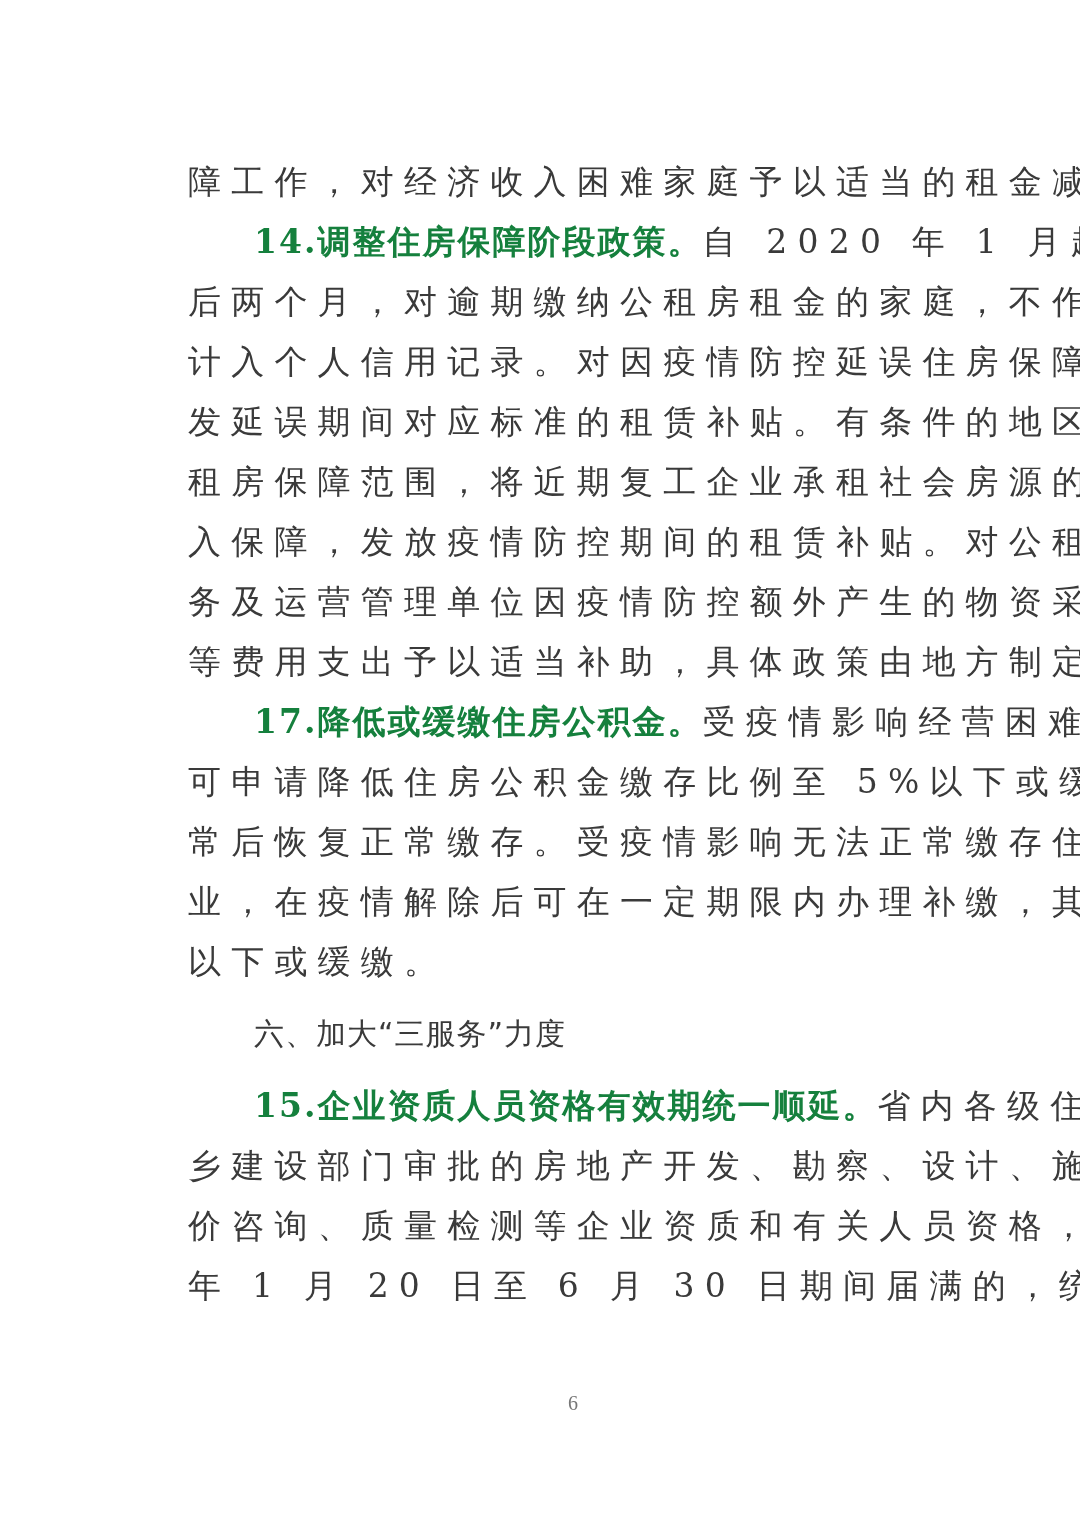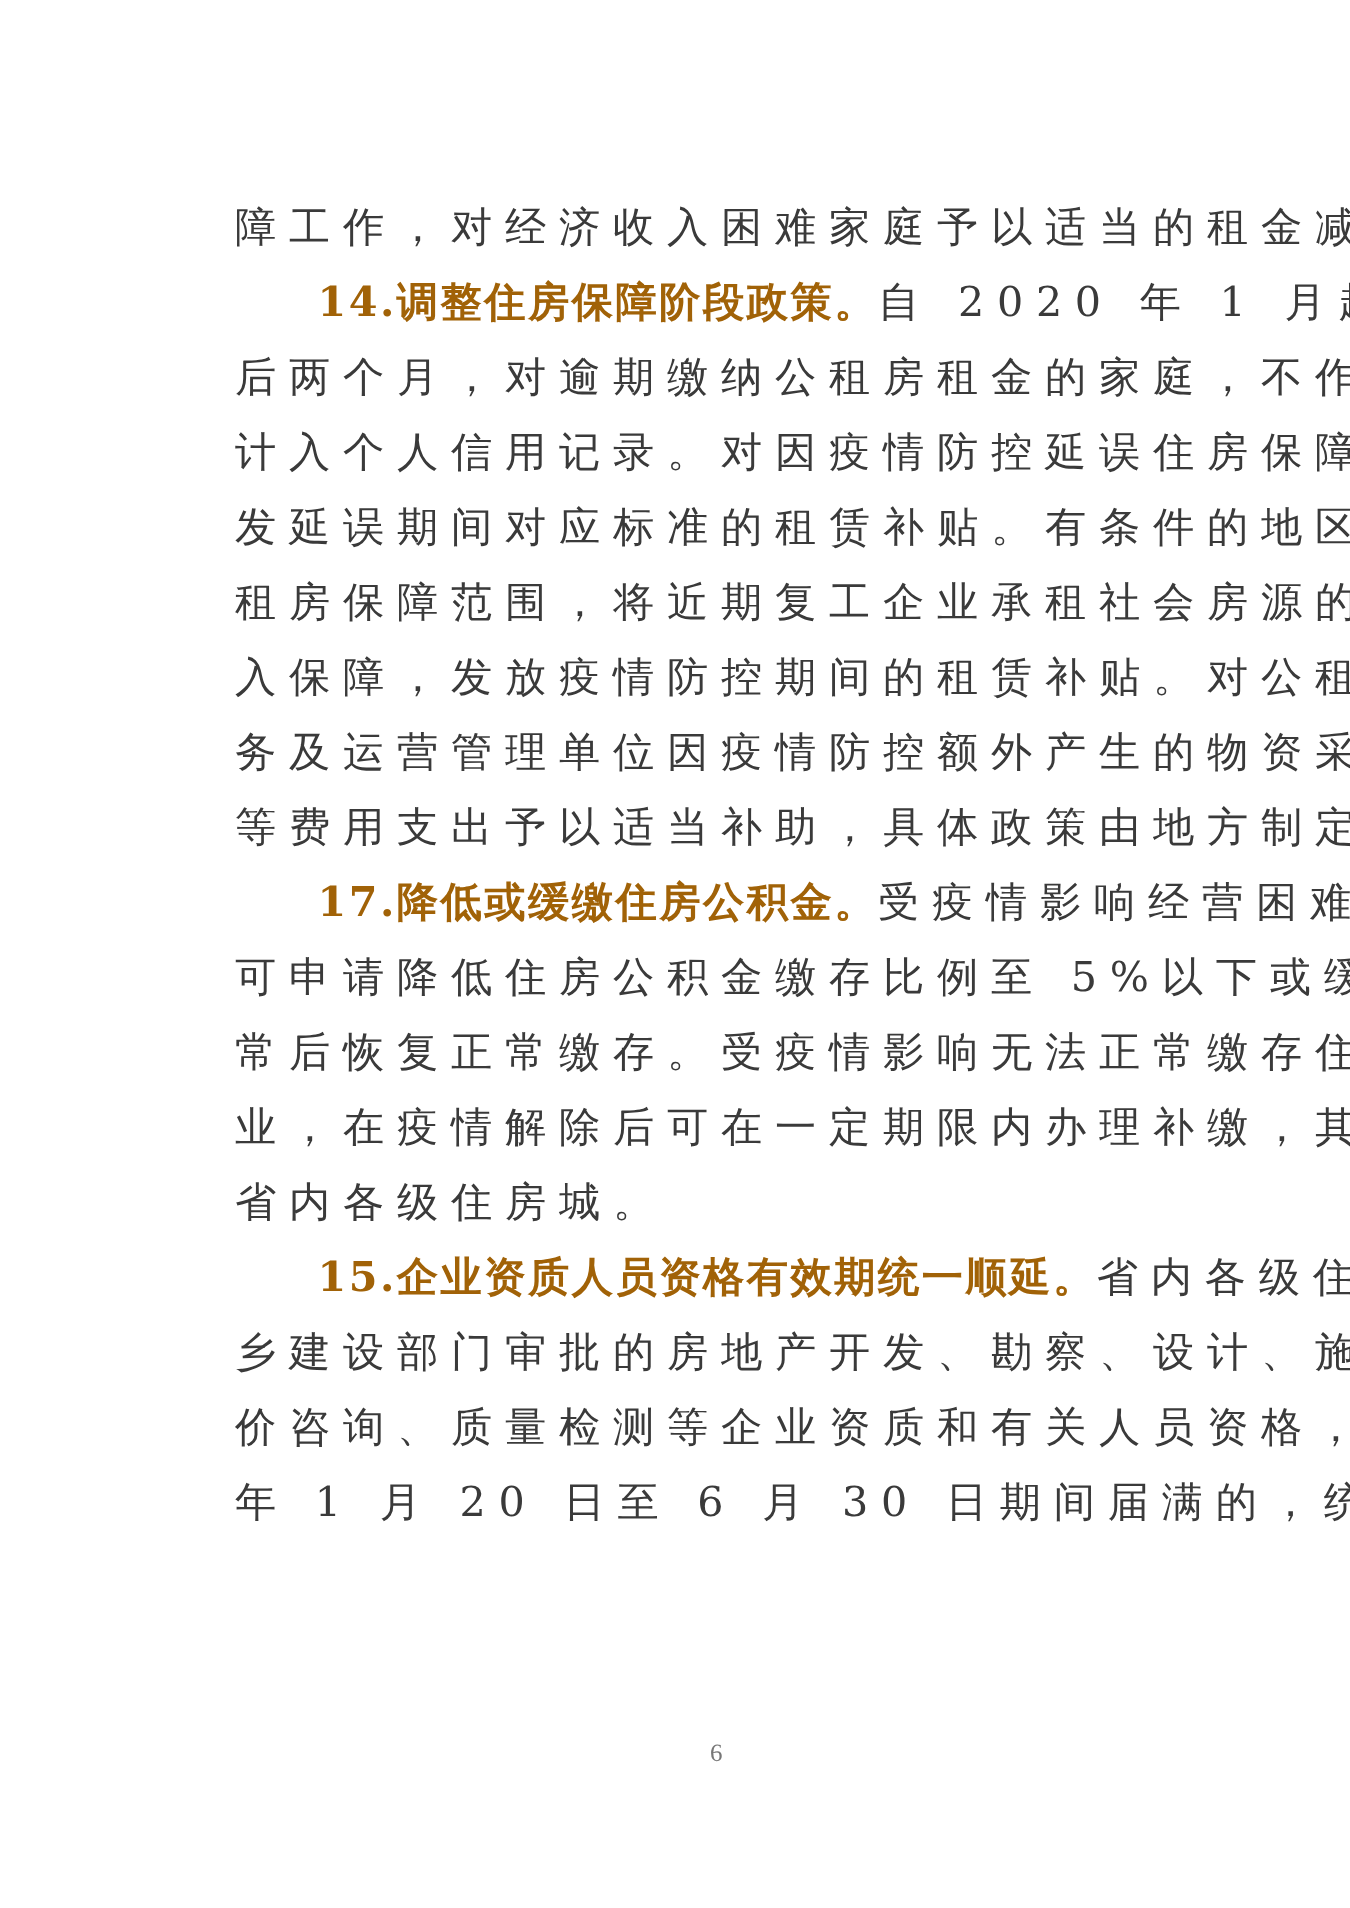--- a/index.html
+++ b/index.html
@@ -23,21 +23,21 @@
     }
     .line {
       height: 60px;
       line-height: 60px;
       font-size: 33px;
       letter-spacing: 10.2px;
       white-space: nowrap;
       overflow: visible;
     }
     .indent { padding-left: 66px; }
-    .bold { font-weight: bold; color: #a16207; letter-spacing: 2px; }
+    .bold { font-weight: bold; color: #15803d; letter-spacing: 2px; }
     .section-heading {
       height: 60px;
       line-height: 60px;
       font-size: 30px;
       padding-left: 66px;
       font-family: "DejaVu Sans", "Liberation Sans", sans-serif;
       letter-spacing: 1px;
       margin-top: 12px;
       margin-bottom: 12px;
       color: #3a3a3a;
@@ -70,22 +70,23 @@
   <div class="line"><span>入保障，发放疫情防控期间的租赁补贴。对公租房小区物业服</span></div>
   <div class="line"><span>务及运营管理单位因疫情防控额外产生的物资采购、人员成本</span></div>
   <div class="line"><span>等费用支出予以适当补助，具体政策由地方制定。</span></div>
 
   <div class="line indent">
     <span class="bold">17.降低或缓缴住房公积金。</span><span>受疫情影响经营困难的企业，</span>
   </div>
   <div class="line"><span>可申请降低住房公积金缴存比例至 5%以下或缓缴，待经营正</span></div>
   <div class="line"><span>常后恢复正常缴存。受疫情影响无法正常缴存住房公积金的企</span></div>
   <div class="line"><span>业，在疫情解除后可在一定期限内办理补缴，其所属职工视同</span></div>
-  <div class="line"><span>省内各级住房城。</span></div>
+  <div class="line"><span>以下或缓缴。</span></div>
 
+  <div class="section-heading">六、加大“三服务”力度</div>
 
   <div class="line indent">
     <span class="bold">15.企业资质人员资格有效期统一顺延。</span><span>省内各级住房城</span>
   </div>
   <div class="line"><span>乡建设部门审批的房地产开发、勘察、设计、施工、监理、造</span></div>
   <div class="line"><span>价咨询、质量检测等企业资质和有关人员资格，有效期于 2020</span></div>
   <div class="line"><span>年 1 月 20 日至 6 月 30 日期间届满的，统一延至 2020 年 6 月</span></div>
 </div>
 
 <div class="page-number">6</div>

